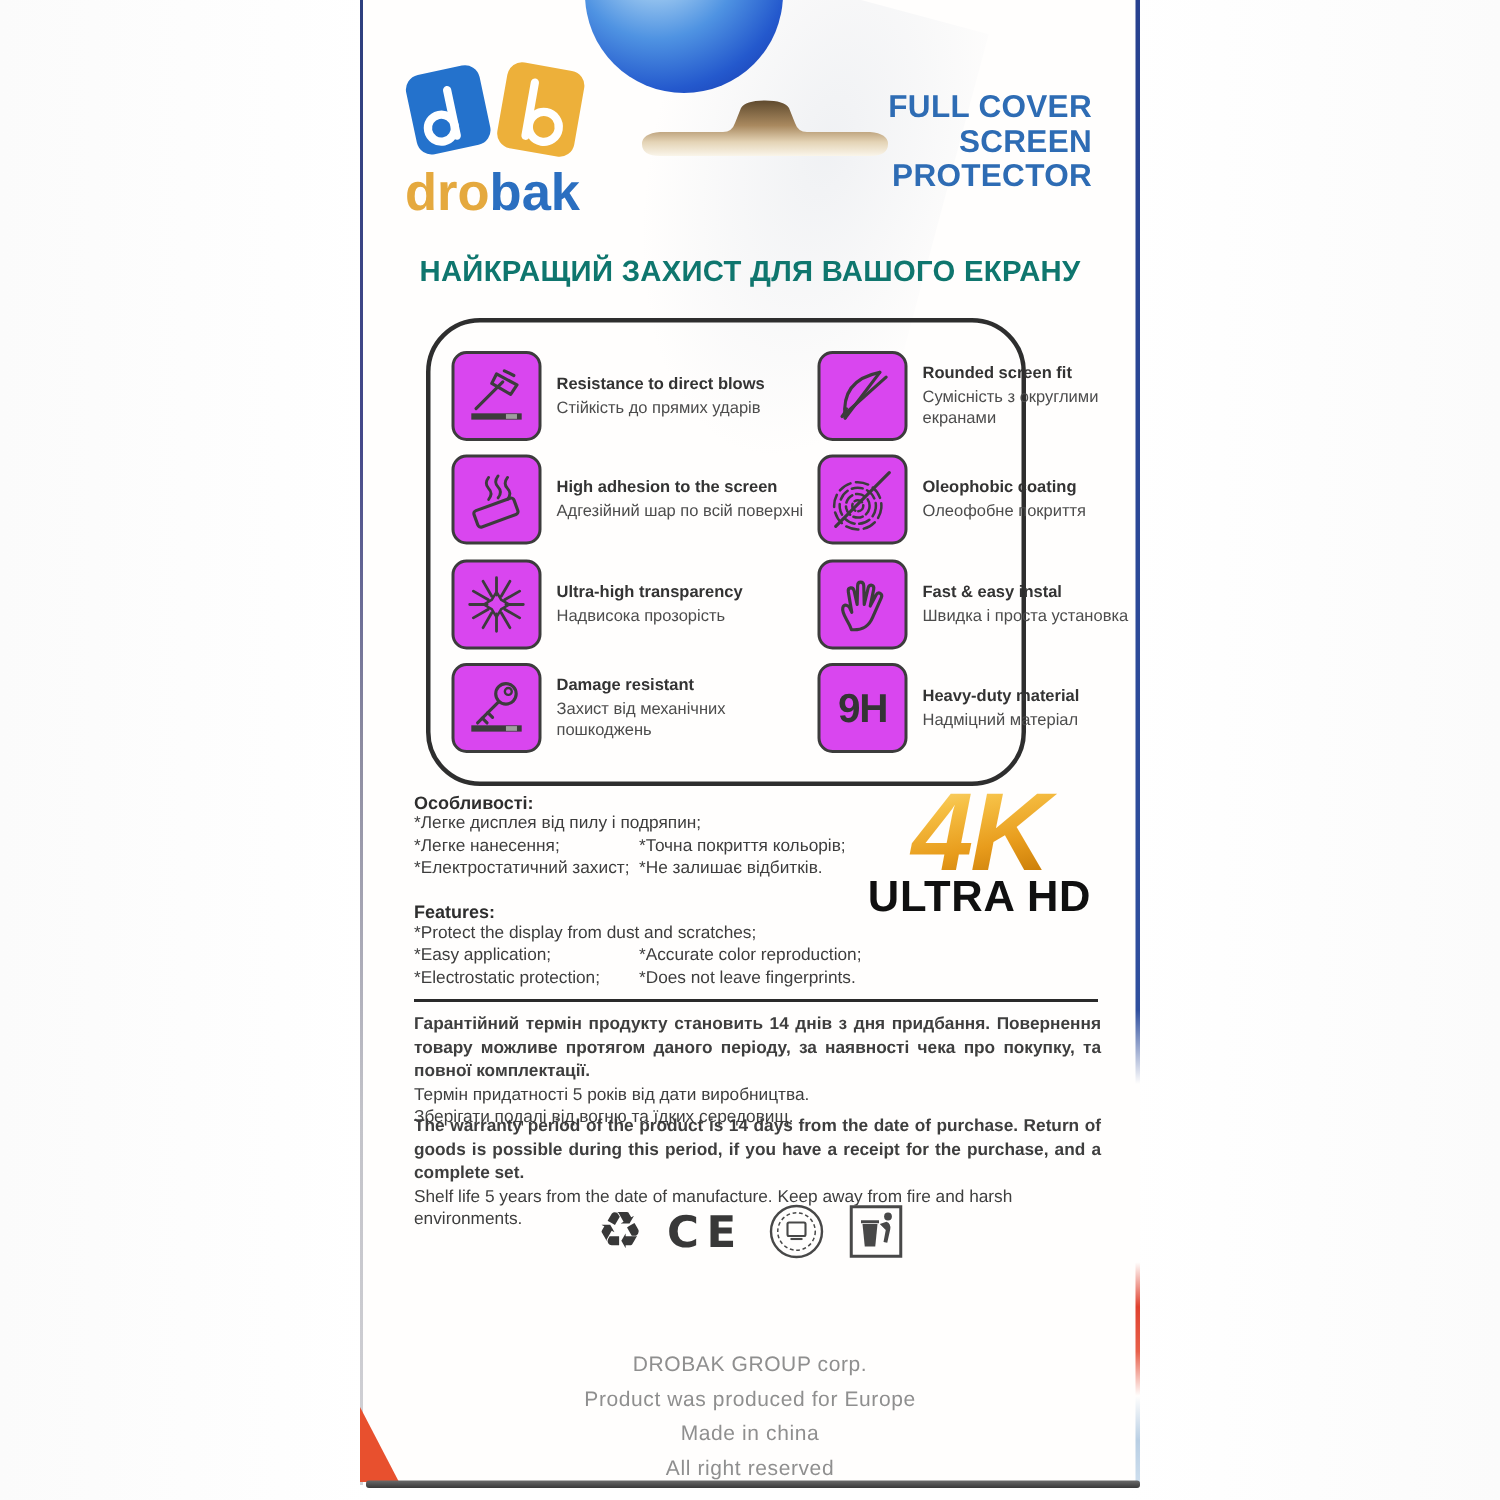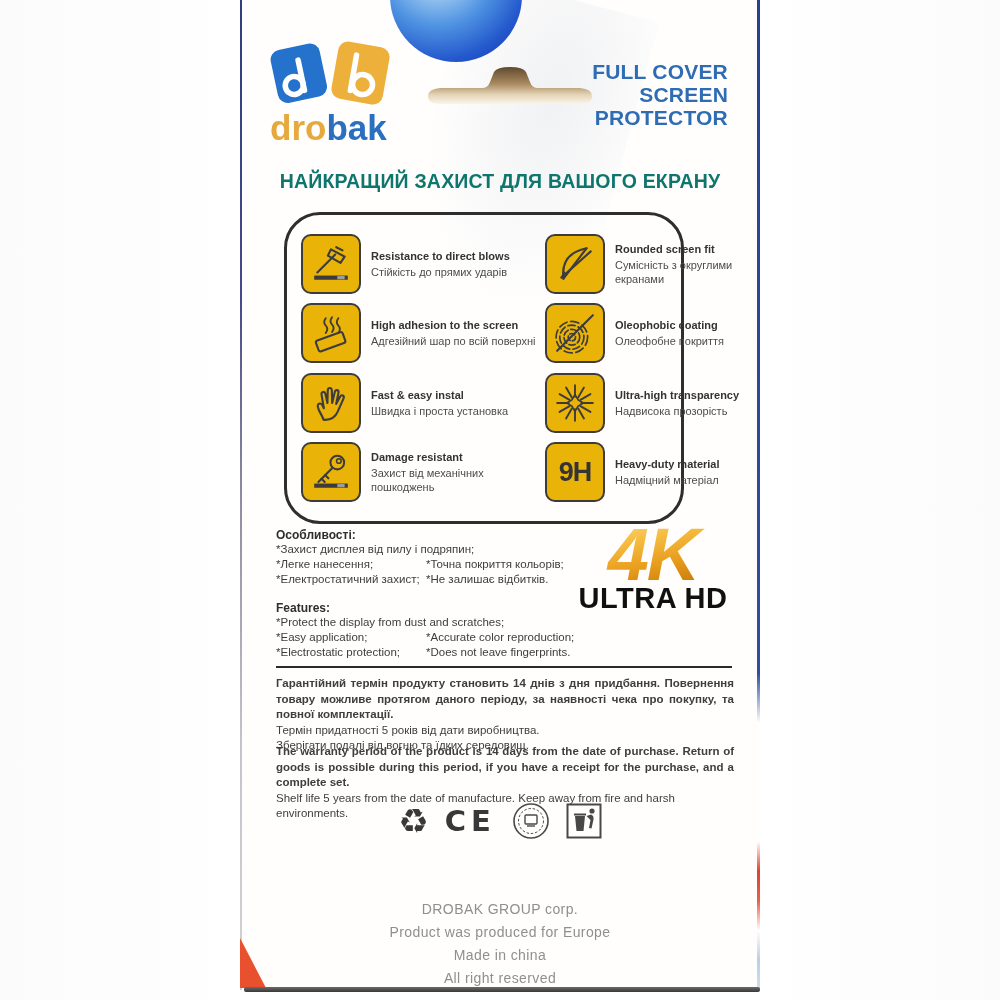--- a/index.html
+++ b/index.html
@@ -29,21 +29,21 @@
   .tagline{position:absolute;right:32px;top:60px;text-align:right;color:#2e6cb4;
     font-weight:bold;font-size:21px;line-height:23px;letter-spacing:.2px;}
   .heading{position:absolute;left:0;top:170px;width:100%;text-align:center;
     font-size:19.5px;font-weight:bold;color:#0f766e;letter-spacing:.2px;}
   
   .ftable{position:absolute;left:44px;top:212px;width:400px;height:312px;border:3px solid #2e2e2e;
     border-radius:36px;box-sizing:border-box;display:grid;grid-template-columns:1fr 1fr;
     grid-template-rows:repeat(4,1fr);padding:14px 8px 14px 14px;column-gap:6px;}
   .fcell{display:flex;align-items:center;gap:10px;}
   .ficon{width:56px;height:56px;min-width:56px;border:2.5px solid #3c3c3c;border-radius:10px;
-    display:flex;align-items:center;justify-content:center;background:#eab308;}
+    display:flex;align-items:center;justify-content:center;background:#d946ef;}
   .ficon svg{display:block;}
   .ninh{font-size:27px;font-weight:bold;color:#343434;letter-spacing:-1px;}
   .ftext{width:168px;}
   .ftitle{font-size:11px;font-weight:bold;color:#333;line-height:14px;}
   .fsub{font-size:11px;color:#4c4c4c;line-height:14px;margin-top:2px;}
   
   .lists{position:absolute;left:36px;top:528px;width:330px;color:#3d3d3d;}
   .ltitle{font-size:12px;font-weight:bold;color:#2e2e2e;margin-top:0;}
   .lline{font-size:11.5px;line-height:15px;}
   .lgrid{display:grid;grid-template-columns:150px auto;font-size:11.5px;line-height:15px;}
@@ -174,40 +174,40 @@
           </svg>
         </span>
         <span class="ftext">
           <span class="ftitle" style="display:block">Oleophobic coating</span>
           <span class="fsub" style="display:block">Олеофобне покриття</span>
         </span>
       </div>
 
       <div class="fcell">
         <span class="ficon">
-          <svg width="42" height="42" viewBox="0 0 40 40" fill="none" stroke="#3c3c3c" stroke-width="2" stroke-linejoin="round" stroke-linecap="round">
-            <path d="M13 36 C11 30 6.5 26 7.5 22 C8.3 19.4 11.2 20.4 12 22.4 L13.2 25 L11 12 C10.5 9 14 8.4 14.7 11.4 L16.6 20 L16.9 8 C17 5 20.6 5 20.8 8 L21.1 20 L23.6 9.5 C24.3 6.6 27.7 7.4 27.1 10.4 L24.9 21 L28.6 14 C30.1 11.4 33.1 13 31.9 15.8 L26.5 28 C24 34 20 36.5 13 36 Z"></path>
-          </svg>
-        </span>
-        <span class="ftext">
-          <span class="ftitle" style="display:block">Fast &amp; easy instal</span>
-          <span class="fsub" style="display:block">Швидка і проста установка</span>
-        </span>
-      </div>
-
-      <div class="fcell">
-        <span class="ficon">
           <svg width="42" height="42" viewBox="0 0 40 40" fill="none" stroke="#3c3c3c" stroke-width="1.8" stroke-linecap="round">
             <path d="M26 20 L37 20 M25.2 23 L34.7 28.5 M23 25.2 L28.5 34.7 M20 26 L20 37 M17 25.2 L11.5 34.7 M14.8 23 L5.3 28.5 M14 20 L3 20 M14.8 17 L5.3 11.5 M17 14.8 L11.5 5.3 M20 14 L20 3 M23 14.8 L28.5 5.3 M25.2 17 L34.7 11.5"></path>
             <polygon points="20,12 23,17 28,20 23,23 20,28 17,23 12,20 17,17" stroke-width="1.6"></polygon>
           </svg>
         </span>
         <span class="ftext">
           <span class="ftitle" style="display:block">Ultra-high transparency</span>
           <span class="fsub" style="display:block">Надвисока прозорість</span>
+        </span>
+      </div>
+
+      <div class="fcell">
+        <span class="ficon">
+          <svg width="42" height="42" viewBox="0 0 40 40" fill="none" stroke="#3c3c3c" stroke-width="2" stroke-linejoin="round" stroke-linecap="round">
+            <path d="M13 36 C11 30 6.5 26 7.5 22 C8.3 19.4 11.2 20.4 12 22.4 L13.2 25 L11 12 C10.5 9 14 8.4 14.7 11.4 L16.6 20 L16.9 8 C17 5 20.6 5 20.8 8 L21.1 20 L23.6 9.5 C24.3 6.6 27.7 7.4 27.1 10.4 L24.9 21 L28.6 14 C30.1 11.4 33.1 13 31.9 15.8 L26.5 28 C24 34 20 36.5 13 36 Z"></path>
+          </svg>
+        </span>
+        <span class="ftext">
+          <span class="ftitle" style="display:block">Fast &amp; easy instal</span>
+          <span class="fsub" style="display:block">Швидка і проста установка</span>
         </span>
       </div>
 
       <div class="fcell">
         <span class="ficon">
           <svg width="42" height="42" viewBox="0 0 40 40" fill="none" stroke="#3c3c3c" stroke-width="2" stroke-linecap="round">
             <circle cx="26" cy="11" r="6.5"></circle>
             <circle cx="27.5" cy="9.5" r="2.2" stroke-width="1.5"></circle>
             <path d="M21.5 16 L8 29.5"></path>
             <path d="M11 26.5 L14 29.5 M14.5 23 L17.5 26"></path>
@@ -227,21 +227,21 @@
         </span>
         <span class="ftext">
           <span class="ftitle" style="display:block">Heavy-duty material</span>
           <span class="fsub" style="display:block">Надміцний матеріал</span>
         </span>
       </div>
     </div>
 
     <div class="lists">
       <div class="ltitle">Особливості:</div>
-      <div class="lline">*Захист дисплея від пилу і подряпин;</div>
+      <div class="lline">*Легке дисплея від пилу і подряпин;</div>
       <div class="lgrid">
         <span>*Легке нанесення;</span>
         <span>*Точна покриття кольорів;</span>
         <span>*Електростатичний захист;</span>
         <span>*Не залишає відбитків.</span>
       </div>
       <div class="gap"></div>
       <div class="ltitle">Features:</div>
       <div class="lline">*Protect the display from dust and scratches;</div>
       <div class="lgrid">

